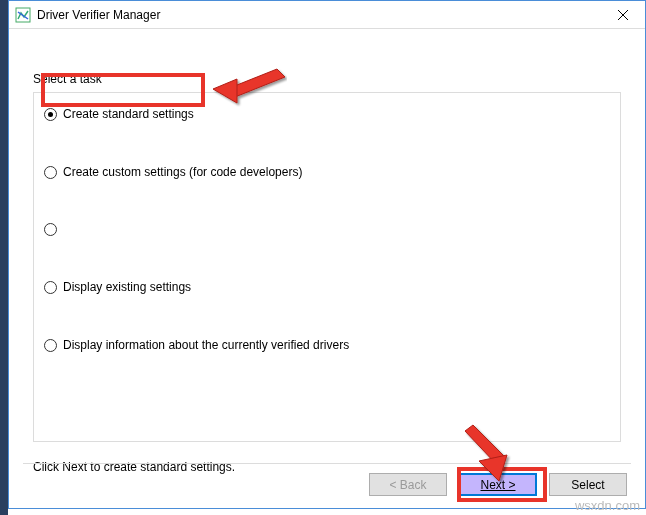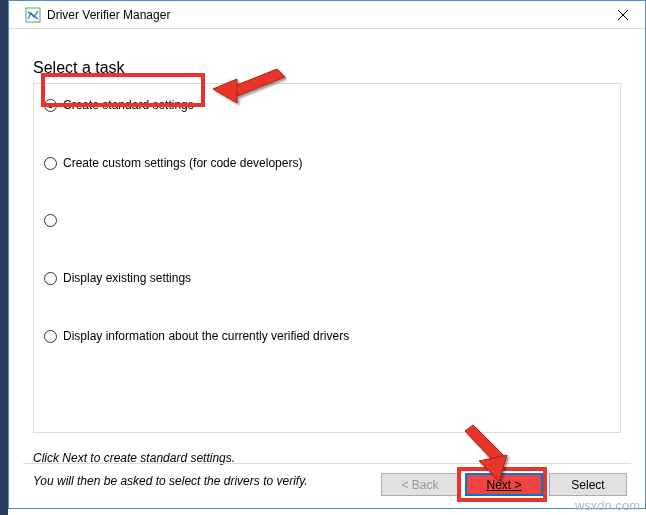--- a/index.html
+++ b/index.html
@@ -23,21 +23,21 @@
       left: 8px; top: 0;
       width: 638px;
       height: 509px;
       border: 1px solid #4a8dd8;
       background: #fff;
     }
     .titlebar {
       height: 28px;
       display: flex;
       align-items: center;
-      padding-left: 16px;
+      padding-left: 6px;
       background: #fff;
       border-bottom: 1px solid #ddd;
       position: relative;
     }
     .titlebar-icon {
       width: 16px;
       height: 16px;
       margin-right: 6px;
       display: inline-block;
     }
@@ -54,23 +54,24 @@
       display: flex;
       align-items: center;
       justify-content: center;
       cursor: pointer;
     }
     .close-btn svg { width: 10px; height: 10px; }
     .content {
       padding: 30px 24px 10px 24px;
     }
     .task-label {
-      font-size: 16px;
+      font-size: 12px;
       color: #000;
       margin-bottom: 6px;
+      margin-top: 13px;
     }
     .group-box {
       border: 1px solid #dcdcdc;
       padding: 14px 10px 14px 10px;
       height: 350px;
     }
     .radio-row {
       display: flex;
       align-items: center;
       margin-bottom: 44px;
@@ -106,54 +107,54 @@
       height: 34px;
       border: 4px solid #e8342a;
       pointer-events: none;
     }
     .hint-text {
       margin-top: 14px;
       font-size: 12px;
       color: #000;
       line-height: 1.9;
     }
-    .hint-text p { margin: 0; font-style: italic; }
+    .hint-text p { margin: 0; }
     .separator {
       position: absolute;
       left: 14px; right: 14px;
       bottom: 44px;
       height: 1px;
       background: #dcdcdc;
     }
     .button-row {
       position: absolute;
       right: 18px;
       bottom: 12px;
       display: flex;
-      gap: 6px;
+      gap: 12px;
     }
     .btn {
       width: 78px;
       height: 23px;
       border: 1px solid #adadad;
       background: #e1e1e1;
       font-size: 12px;
       font-family: inherit;
       cursor: pointer;
       display: flex;
       align-items: center;
       justify-content: center;
     }
     .btn.disabled {
       color: #9a9a9a;
       cursor: default;
     }
     .btn.primary {
       border: 2px solid #0078d7;
-      background: #ef4444;
+      background: #c4b5fd;
     }
     .btn.primary span { text-decoration: underline; text-underline-offset: 1px; }
     .highlight-box-next {
       position: absolute;
       right: 98px;
       bottom: 6px;
       width: 90px;
       height: 35px;
       border: 4px solid #e8342a;
       pointer-events: none;
@@ -226,21 +227,20 @@
 
       <div class="radio-row">
         <span class="radio-circle"></span>
         <span class="radio-label">Display information about the currently verified drivers</span>
       </div>
 
     </div>
 
     <div class="hint-text">
       <p>Click Next to create standard settings.</p>
-      <p>You will then be asked to select the drivers to verify.</p>
     </div>
   </div>
 
   <div class="separator"></div>
 
   <div class="button-row">
     <button class="btn disabled" disabled="">
       <span>&lt; Back</span>
     </button>
     <button class="btn primary">

